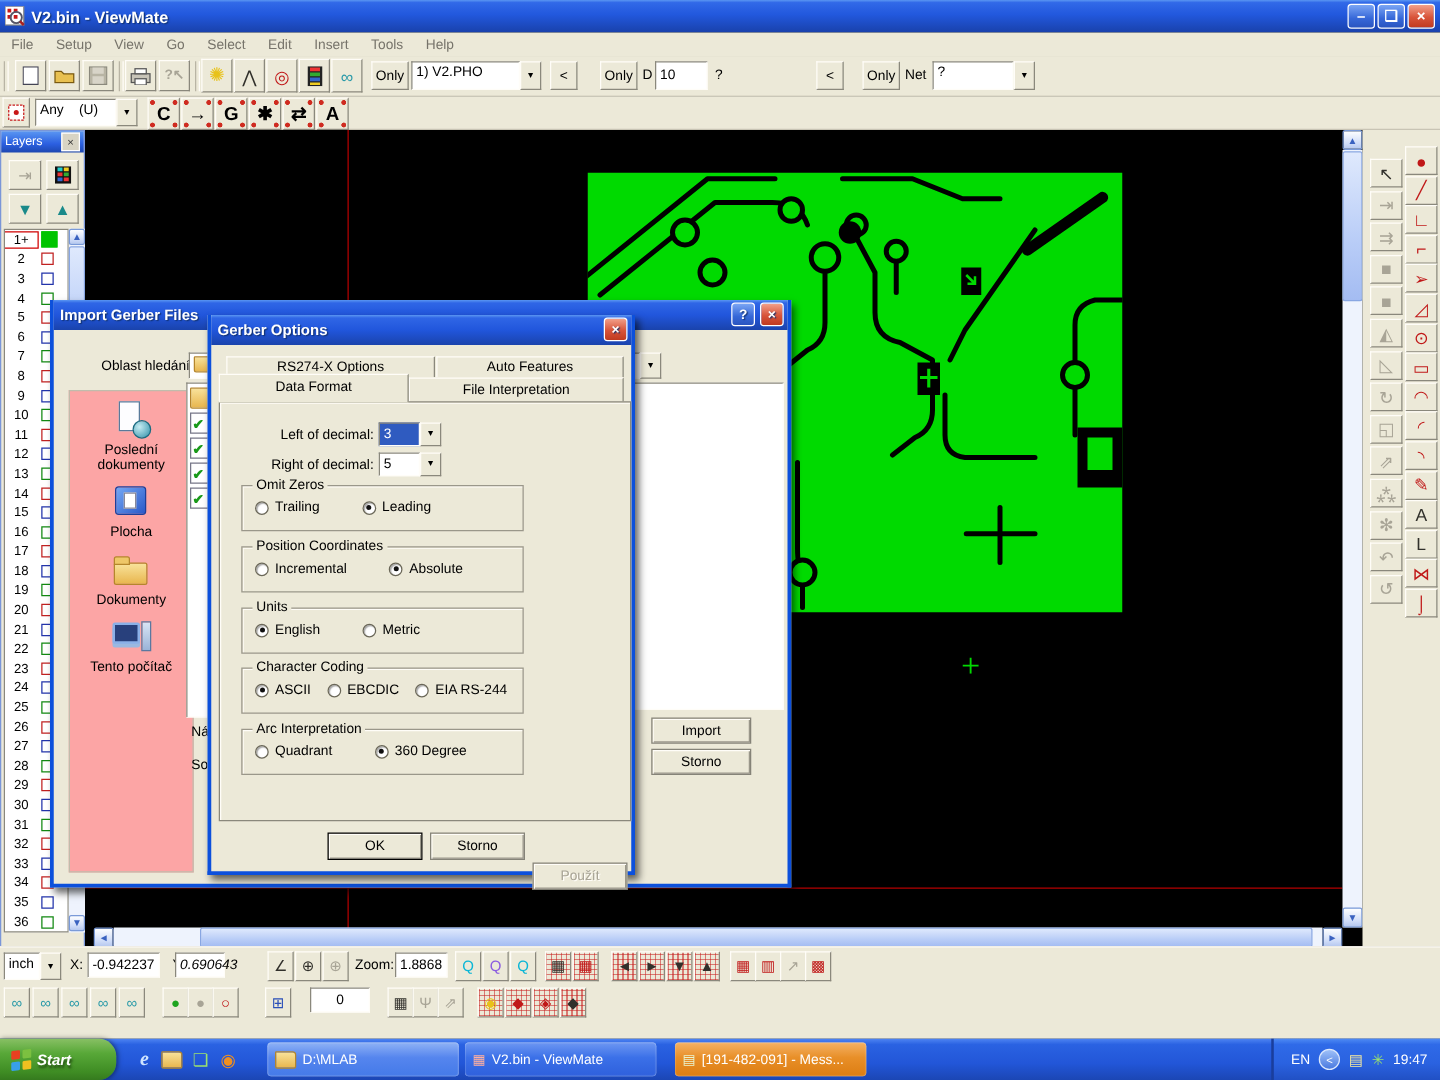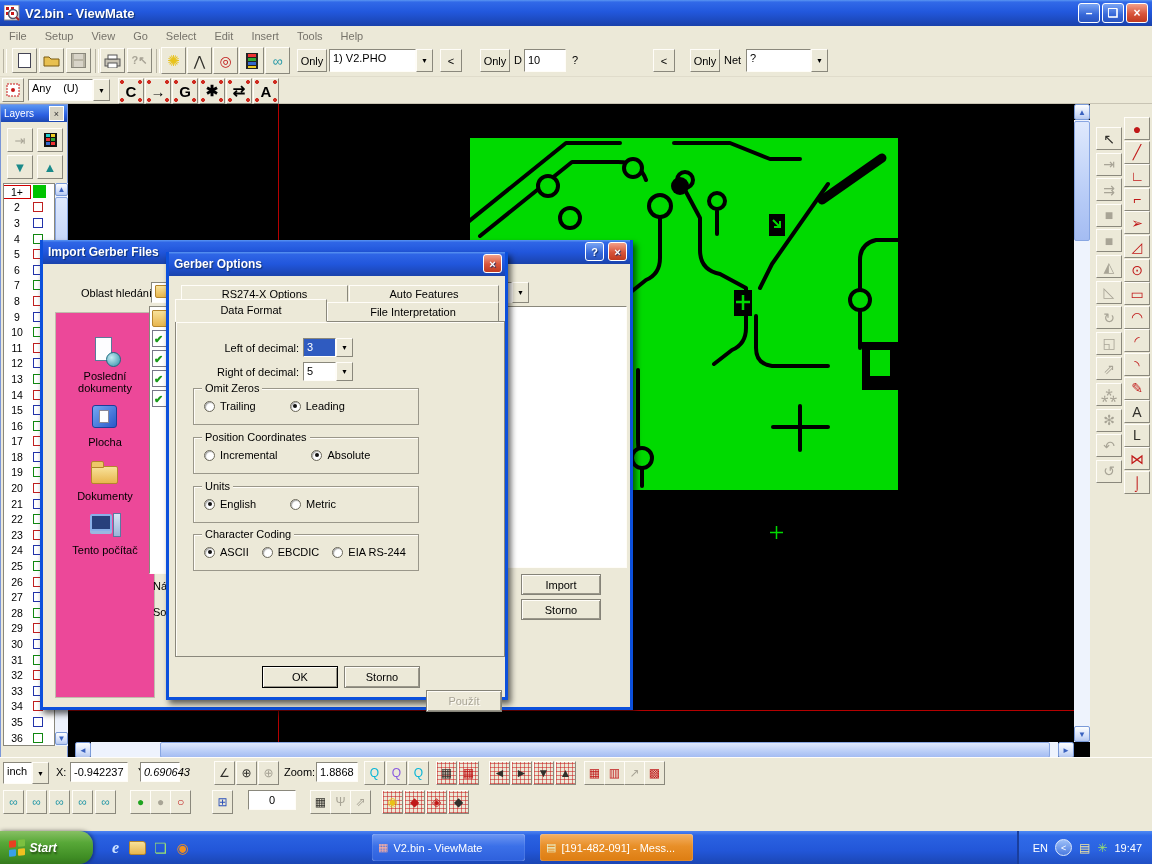--- a/index.html
+++ b/index.html
@@ -600,21 +600,21 @@
   <div class="dlg-title">
     <span>Import Gerber Files</span>
     <span style="position:absolute;right:26px;top:2px;" class="dlg-btn">?</span>
     <span style="position:absolute;right:3px;top:2px;" class="dlg-btn close">×</span>
   </div>
   <span class="abs" style="left:38px;top:47px;">Oblast hledání:</span>
   <span class="combo" style="position:absolute;left:108px;top:42px;width:378px;height:21px;">
     <span class="cval"><span class="fic fi-folder" style="display:inline-block;width:14px;height:11px;margin:0;"></span></span>
     <span class="carw">▼</span>
   </span>
-  <div class="abs" style="left:12px;top:72px;width:100px;height:386px;background:#ec4899;border:1px solid #c0bcac;box-sizing:border-box;padding-top:24px;">
+  <div class="abs" style="left:12px;top:72px;width:100px;height:386px;background:#fca5a5;border:1px solid #c0bcac;box-sizing:border-box;padding-top:8px;">
       <div class="place">
         <span class="pi pi-recent"></span>
         <span class="plabel">Poslední dokumenty</span>
       </div>
       <div class="place">
         <span class="pi pi-desktop"></span>
         <span class="plabel">Plocha</span>
       </div>
       <div class="place">
         <span class="pi pi-docs"></span>
@@ -706,20 +706,33 @@
           <span class="radio on"></span>
           <span>ASCII</span>
         </label>
         <label class="opt">
           <span class="radio"></span>
           <span>EBCDIC</span>
         </label>
         <label class="opt">
           <span class="radio"></span>
           <span>EIA RS-244</span>
+        </label>
+      </div>
+    </div>
+    <div class="grp g2" style="left: 24px; top: 331px; width: 226px; height: 37px;">
+      <span class="grplabel">Arc Interpretation</span>
+      <div class="opts">
+        <label class="opt">
+          <span class="radio"></span>
+          <span>Quadrant</span>
+        </label>
+        <label class="opt">
+          <span class="radio on"></span>
+          <span>360 Degree</span>
         </label>
       </div>
     </div>
   </div>
 
 <div class="sbar" style="top:757px;height:31px;border-top:1px solid #fffdf8;">
   <span class="combo" style="position:absolute;left:3px;top:4px;width:46px;height:22px;">
     <span class="cval">inch</span>
     <span class="carw">▼</span>
   </span>
@@ -826,20 +839,24 @@
   <span class="ql" style="left:151px;color:#9ae070;">❏</span>
   <span class="ql" style="left:173px;color:#f09020;">◉</span>
 
   <div class="tray">
     <span>EN</span>
     <span class="chev">&lt;</span>
     <span class="trayicon" style="color:#f4e8a0;">▤</span>
     <span class="trayicon" style="color:#9ae070;">✳</span>
     <span>19:47</span>
   </div>
+<div class="task active" style="left: 214px; width: 153px;">
+      <span class="ticon fic fi-folder" style="width: 15px; height: 12px; margin: 0px 5px 0px 0px;"></span>
+      <span>D:\MLAB</span>
+    </div>
     <div class="task " style="left: 372px; width: 153px;">
       <span class="ticon" style="color: rgb(255, 176, 160);">▦</span>
       <span>V2.bin - ViewMate</span>
     </div>
     <div class="task alert" style="left: 540px; width: 153px;">
       <span class="ticon" style="color: rgb(232, 244, 208);">▤</span>
       <span>[191-482-091] - Mess...</span>
     </div>
   </div>
 

